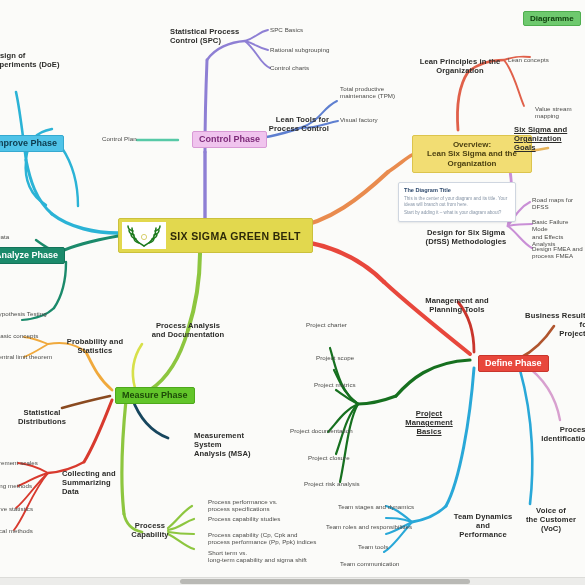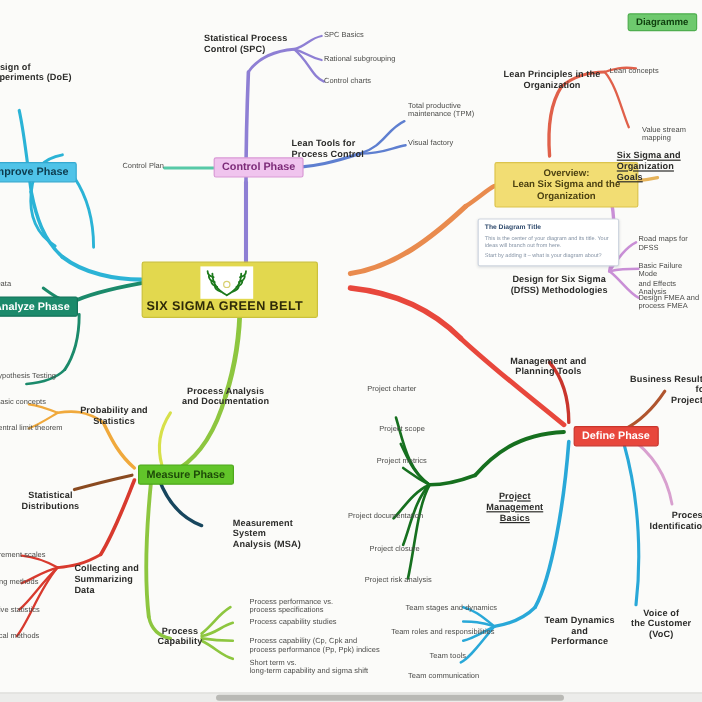--- a/index.html
+++ b/index.html
@@ -53,21 +53,20 @@
   .boxed.b-diagramme{ background:#6ec96e; color:#10400f; border:1px solid #4fae4f; font-size:8px; }
 
   
   #root {
     position: absolute;
     display: flex; align-items: center;
     background: #e2d84e;
     border: 1px solid #cbc13c;
     border-radius: 2px;
     padding: 3px;
-    flex-direction: column;
   }
   #root .crest {
     width: 44px; height: 27px;
     background: #ffffff;
     display: flex; align-items: center; justify-content: center;
     margin-right: 4px;
   }
   #root .crest svg { display: block; }
   #root .rtitle {
     font-size: 10.5px; font-weight: bold;
@@ -232,28 +231,28 @@
             <path d="M25 19 C29 18 30 16 30 14"></path>
         </g>
         <circle cx="20" cy="13" r="2.6" fill="none" stroke="#d8d070" stroke-width="1"></circle>
       </svg>
     </div>
     <div class="rtitle">SIX SIGMA GREEN BELT</div>
   </div>
 
   <div class="node boxed b-diagramme" style="left:523px; top:11px;">Diagramme</div>
 
-  <div class="node boxed b-control" style="left:178px; top:131px;">Control Phase</div>
+  <div class="node boxed b-control" style="left:192px; top:131px;">Control Phase</div>
   <div class="node leaf" style="left:102px; top:135px; text-align:right;">Control Plan</div>
   <div class="node mid" style="left:170px; top:28px; width:80px; text-align:left;">Statistical Process
 Control (SPC)</div>
   <div class="node leaf" style="left:270px; top:26px;">SPC Basics</div>
   <div class="node leaf" style="left:270px; top:46px;">Rational subgrouping</div>
   <div class="node leaf" style="left:270px; top:64px;">Control charts</div>
-  <div class="node mid" style="left:243px; top:116px; width:76px; text-align:left;">Lean Tools for
+  <div class="node mid" style="left:253px; top:116px; width:76px; text-align:right;">Lean Tools for
 Process Control</div>
   <div class="node leaf" style="left:340px; top:85px;">Total productive
 maintenance (TPM)</div>
   <div class="node leaf" style="left:340px; top:116px;">Visual factory</div>
 
   <div class="node boxed b-improve" style="left:-14px; top:135px;">Improve Phase</div>
   <div class="node mid" style="left:-10px; top:52px; width:76px; text-align:left;">Design of
 Experiments (DoE)</div>
 
   <div class="node boxed b-analyze" style="left:-12px; top:247px;">Analyze Phase</div>

